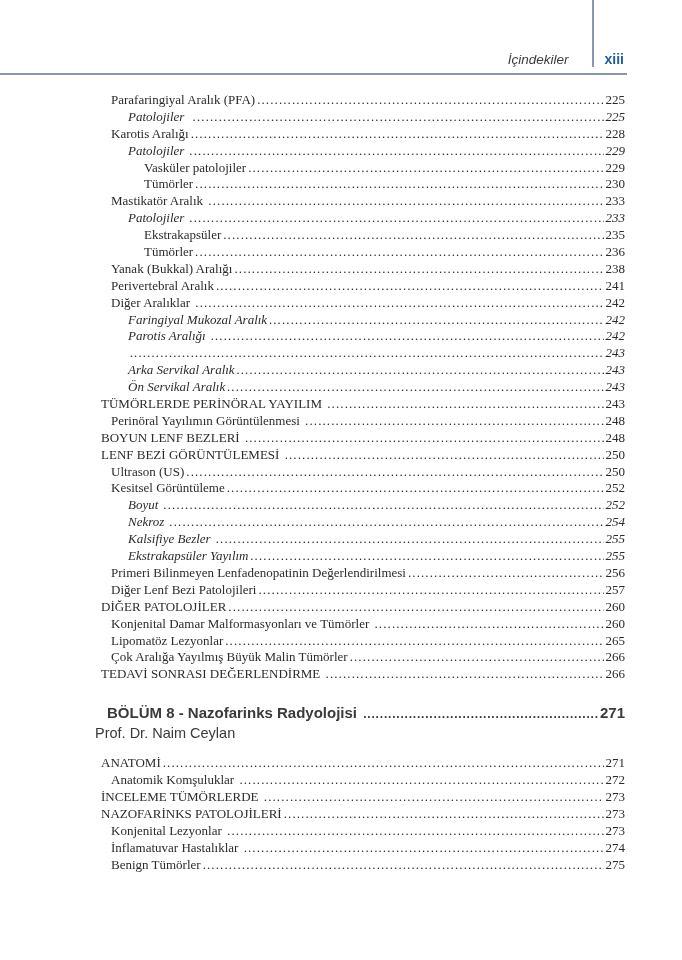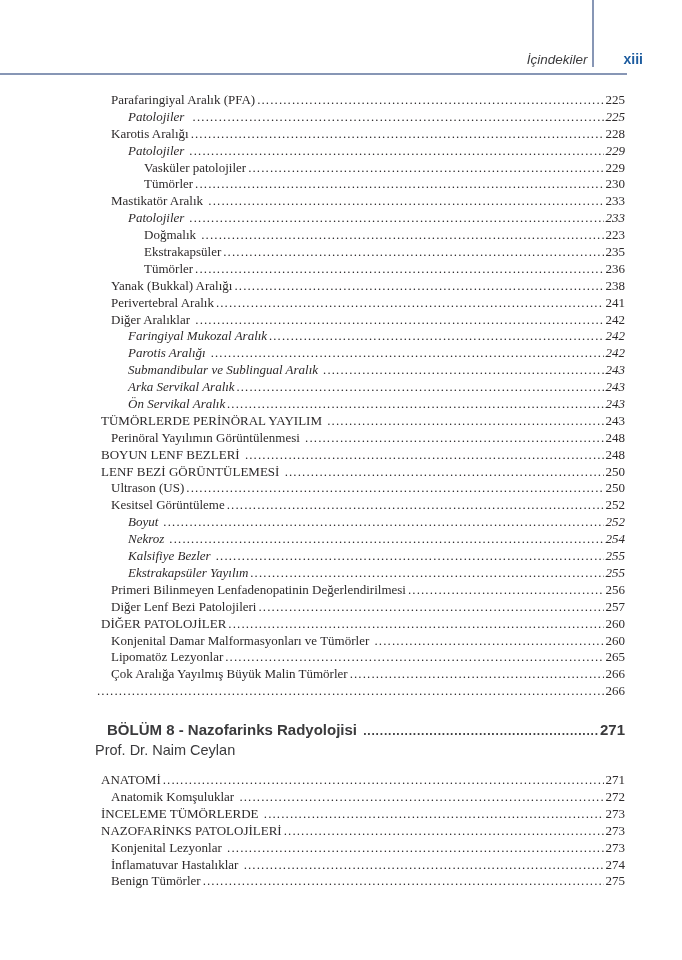--- a/index.html
+++ b/index.html
@@ -5,21 +5,21 @@
   * { margin: 0; padding: 0; box-sizing: border-box; }
   html, body { width: 682px; height: 960px; background: #ffffff; overflow: hidden; }
   body { position: relative; font-family: "Liberation Serif", serif; color: var(--text-color, #2d2a2b); }
 
   
   .vbar {
     position: absolute; left: 592px; top: 0; width: 2px; height: 67px;
     background: var(--rule-blue, #8796b5);
   }
   .running-header {
-    position: absolute; top: 51px; right: 39px;
+    position: absolute; top: 51px; right: 58px;
     display: flex; align-items: baseline;
     font-family: "Liberation Sans", sans-serif;
   }
   .running-title {
     font-style: italic; font-size: 13.5px; color: #3c3c3e; margin-right: 36px;
   }
   .running-page {
     font-weight: bold; font-size: 14px; color: var(--accent-blue, #1d5c9f);
   }
   .hrule {
@@ -131,25 +131,20 @@
         <span class="leader"></span>
         <span class="page">233</span>
       </div>
 
       <div class="toc-row lvl-2">
         <span class="label">Patolojiler </span>
         <span class="leader"></span>
         <span class="page">233</span>
       </div>
 
-      <div class="toc-row lvl-3">
-        <span class="label">Doğmalık </span>
-        <span class="leader"></span>
-        <span class="page">223</span>
-      </div>
 
       <div class="toc-row lvl-3">
         <span class="label">Ekstrakapsüler</span>
         <span class="leader"></span>
         <span class="page">235</span>
       </div>
 
       <div class="toc-row lvl-3">
         <span class="label">Tümörler</span>
         <span class="leader"></span>
@@ -180,21 +175,20 @@
         <span class="page">242</span>
       </div>
 
       <div class="toc-row lvl-2">
         <span class="label">Parotis Aralığı </span>
         <span class="leader"></span>
         <span class="page">242</span>
       </div>
 
       <div class="toc-row lvl-2">
-        <span class="label">Submandibular ve Sublingual Aralık </span>
         <span class="leader"></span>
         <span class="page">243</span>
       </div>
 
       <div class="toc-row lvl-2">
         <span class="label">Arka Servikal Aralık</span>
         <span class="leader"></span>
         <span class="page">243</span>
       </div>
 
@@ -294,20 +288,21 @@
         <span class="page">265</span>
       </div>
 
       <div class="toc-row lvl-1">
         <span class="label">Çok Aralığa Yayılmış Büyük Malin Tümörler</span>
         <span class="leader"></span>
         <span class="page">266</span>
       </div>
 
       <div class="toc-row lvl-0">
+        <span class="label">TEDAVİ SONRASI DEĞERLENDİRME </span>
         <span class="leader"></span>
         <span class="page">266</span>
       </div>
 
     </div>
 
   <div class="chapter-block">
     <div class="chapter-title-row">
       <span class="label" style="white-space: pre;">BÖLÜM 8 - Nazofarinks Radyolojisi </span>
       <span class="leader"></span>

